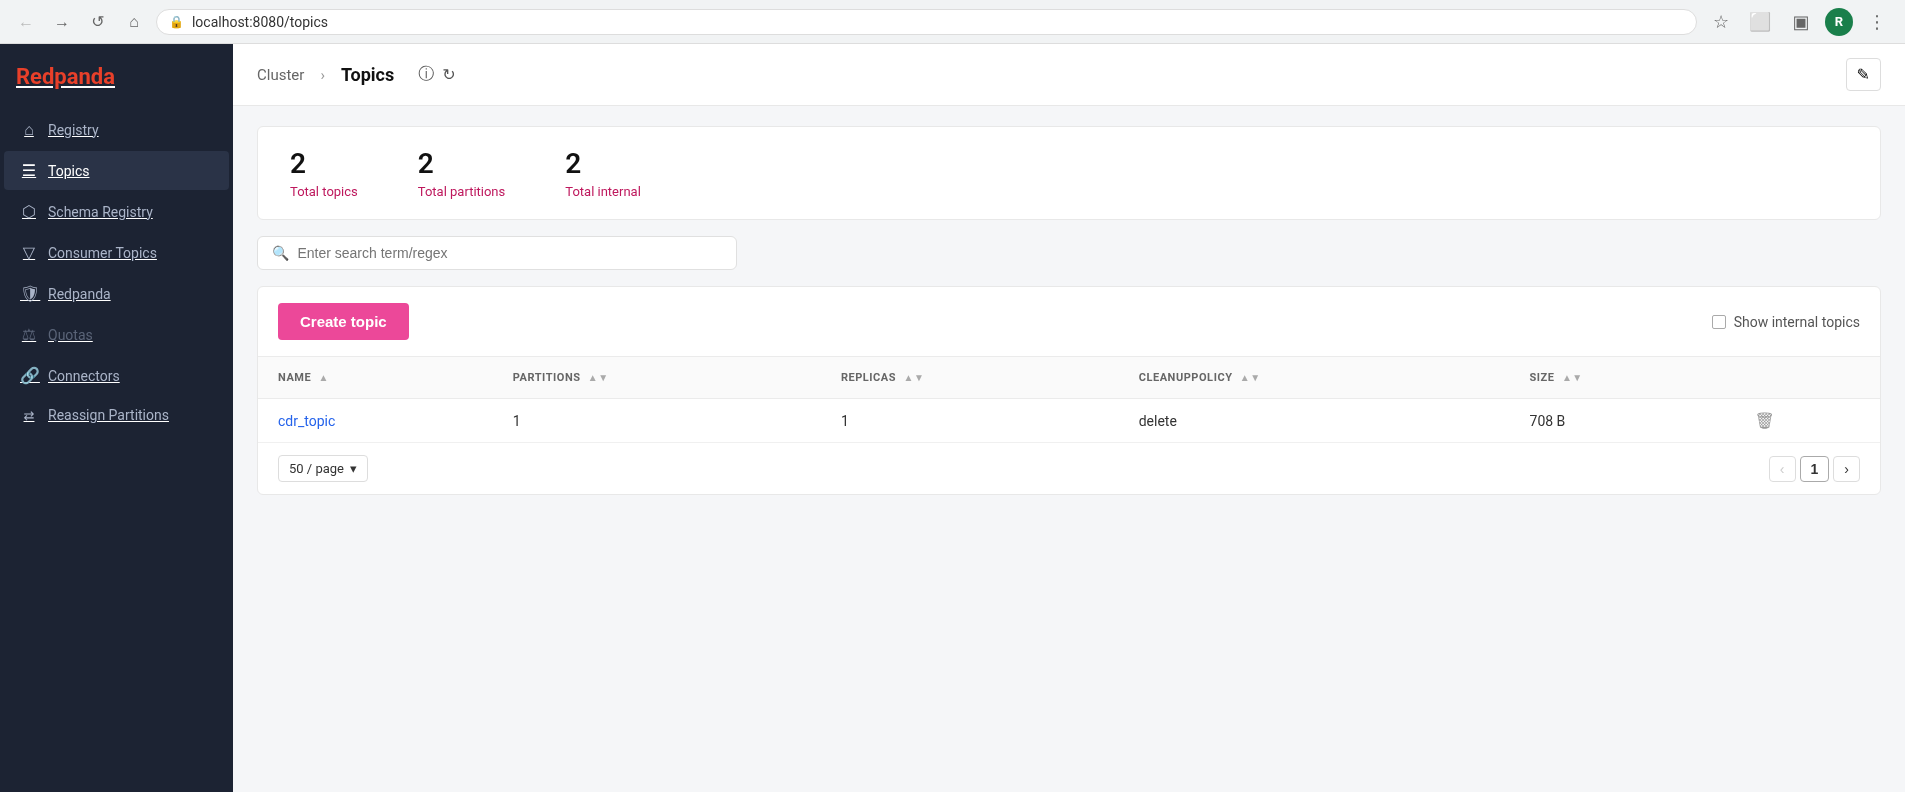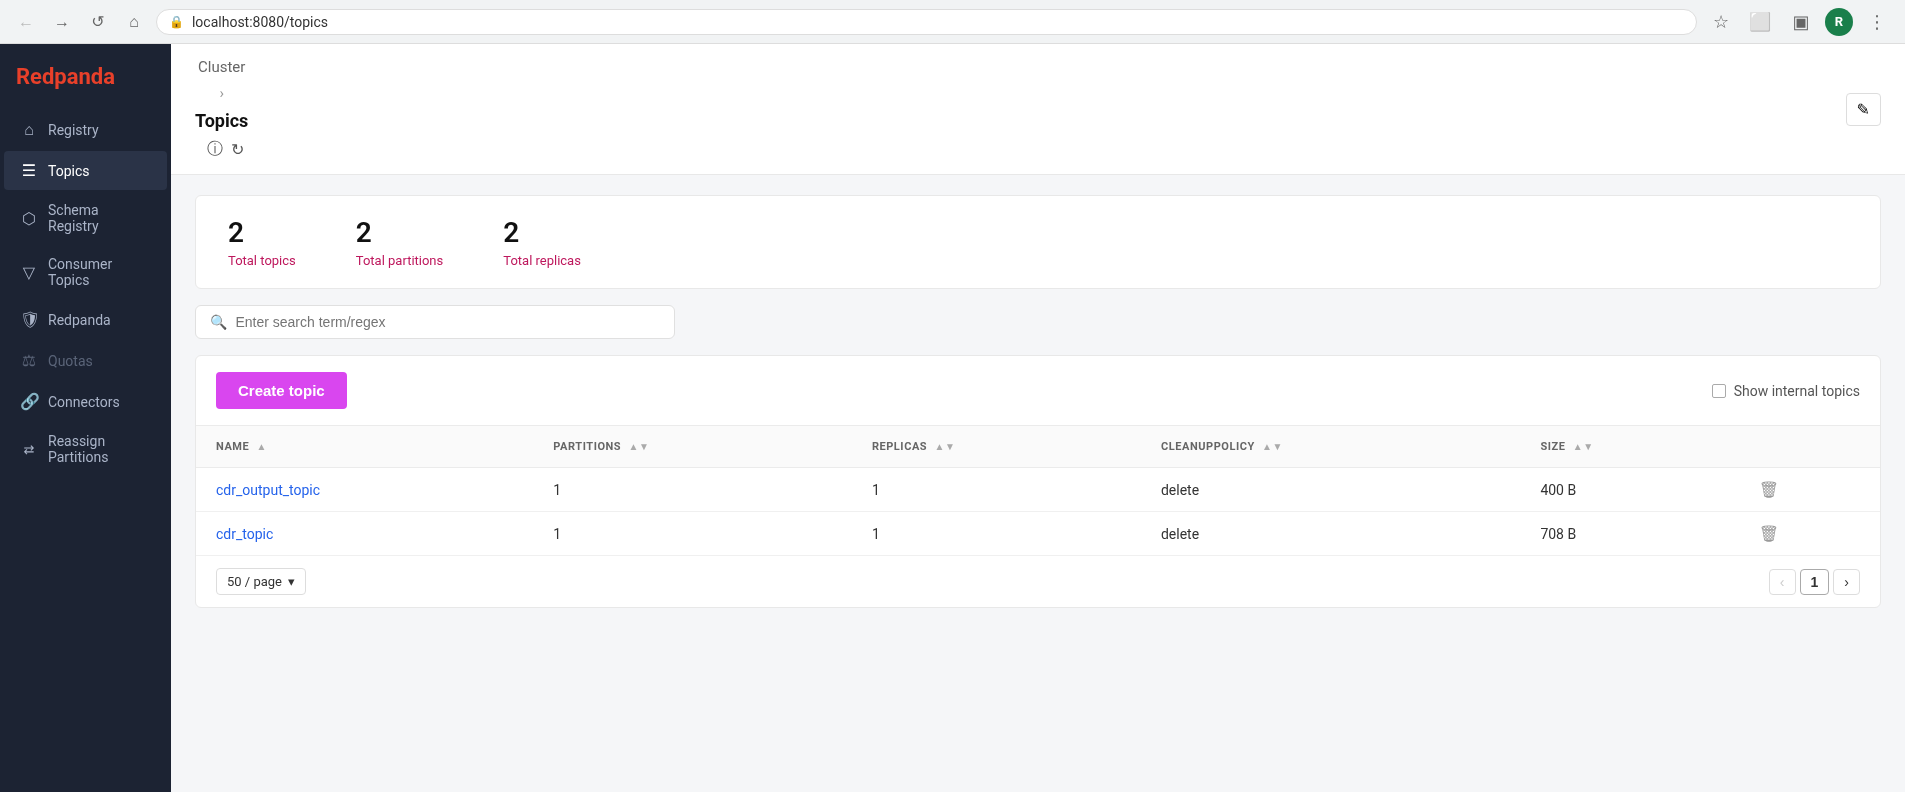--- a/index.html
+++ b/index.html
@@ -34,27 +34,28 @@
     .browser-address-bar .lock-icon { color: #666; font-size: 12px; }
     .browser-right-icons { display: flex; align-items: center; gap: 8px; }
     .browser-icon-btn { background: none; border: none; cursor: pointer; color: #666; font-size: 18px; width: 32px; height: 32px; display: flex; align-items: center; justify-content: center; border-radius: 50%; }
     .user-avatar { width: 28px; height: 28px; border-radius: 50%; background: #1a7f4b; color: white; font-size: 13px; font-weight: bold; display: flex; align-items: center; justify-content: center; }
 
     
     .app-container { display: flex; flex: 1; overflow: hidden; }
 
     
     .sidebar {
-      width: 171px;
+      width: 233px;
       background: #1c2333;
       color: white;
       display: flex;
       flex-direction: column;
       flex-shrink: 0;
       overflow-y: auto;
+      text-decoration: underline;
     }
     .sidebar-logo {
       padding: 20px 16px;
       font-size: 22px;
       font-weight: bold;
       color: #e8402a;
     }
     .sidebar-nav { display: flex; flex-direction: column; }
     .sidebar-item {
       display: flex;
@@ -85,23 +86,22 @@
       background: white;
       border-bottom: 1px solid #e8e8e8;
       padding: 14px 24px;
       display: flex;
       align-items: center;
       justify-content: space-between;
     }
     .breadcrumb {
       display: flex;
       align-items: center;
-      gap: 8px;
+      gap: 16px;
       font-size: 15px;
-      flex-direction: column;
     }
     .breadcrumb-item { color: #666; }
     .breadcrumb-separator { color: #999; }
     .breadcrumb-current { font-weight: 700; font-size: 18px; color: #111; }
     .breadcrumb-icons { display: flex; gap: 8px; align-items: center; margin-left: 8px; }
     .breadcrumb-icon-btn { background: none; border: none; cursor: pointer; color: #555; font-size: 16px; }
     .page-header-actions {}
     .settings-btn { background: white; border: 1px solid #ddd; border-radius: 4px; padding: 6px 10px; cursor: pointer; font-size: 16px; }
 
     
@@ -148,21 +148,21 @@
       overflow: hidden;
       margin-bottom: 24px;
     }
     .topics-toolbar {
       padding: 16px 20px;
       display: flex;
       align-items: center;
       justify-content: space-between;
     }
     .create-topic-btn {
-      background: #d946ef;
+      background: #ec4899;
       color: white;
       border: none;
       border-radius: 4px;
       padding: 10px 22px;
       font-size: 15px;
       font-weight: 600;
       cursor: pointer;
     }
     .show-internal-topics {
       display: flex;
@@ -333,21 +333,21 @@
       <div class="stat-item">
         <div class="stat-value">2</div>
         <div class="stat-label">Total topics</div>
       </div>
       <div class="stat-item">
         <div class="stat-value">2</div>
         <div class="stat-label">Total partitions</div>
       </div>
       <div class="stat-item">
         <div class="stat-value">2</div>
-        <div class="stat-label">Total replicas</div>
+        <div class="stat-label">Total internal</div>
       </div>
     </div>
 
     <div class="content-area">
 
       <div class="search-bar">
         <span class="search-icon">🔍</span>
         <input type="text" placeholder="Enter search term/regex" style="">
       </div>
 
@@ -382,30 +382,20 @@
               </th>
               <th>
                 <span>SIZE</span>
                 <span class="sort-icon">▲▼</span>
               </th>
               <th></th>
             </tr>
           </thead>
           <tbody>
             <tr>
-              <td class="name-cell">cdr_output_topic</td>
-              <td>1</td>
-              <td>1</td>
-              <td>delete</td>
-              <td>400 B</td>
-              <td>
-                <button class="delete-icon-btn">🗑</button>
-              </td>
-            </tr>
-            <tr>
               <td class="name-cell">cdr_topic</td>
               <td>1</td>
               <td>1</td>
               <td>delete</td>
               <td>708 B</td>
               <td>
                 <button class="delete-icon-btn">🗑</button>
               </td>
             </tr>
           </tbody>

